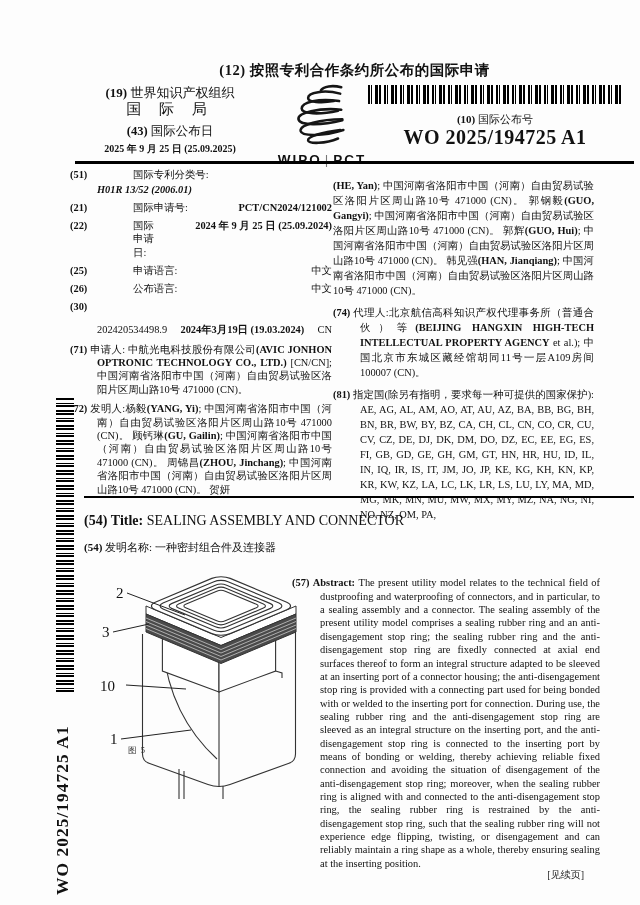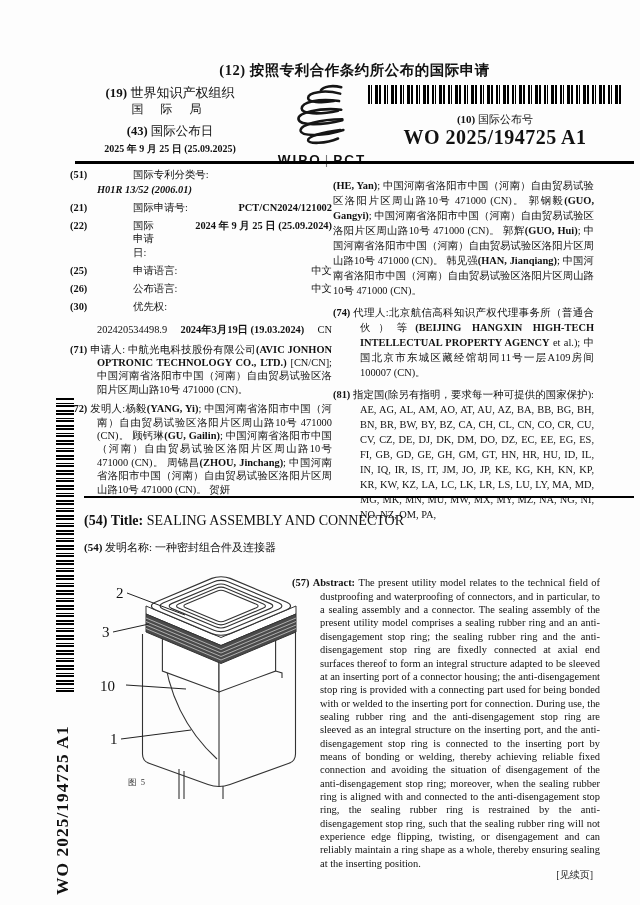--- a/index.html
+++ b/index.html
@@ -7,21 +7,21 @@
     width:640px;height:905px;position:relative;background:#fdfdfd;
     font-family:"Liberation Serif","DejaVu Serif",serif;color:#111;overflow:hidden;
   }
   .abs{position:absolute;}
   .b{font-weight:bold;}
   .rb{font-weight:bold;}
   .ctr{text-align:center;}
   
   .h12{left:75px;right:6px;top:61px;font-size:14.5px;font-weight:bold;letter-spacing:.5px;}
   .hleft{left:70px;width:200px;top:84px;line-height:17px;font-size:13px;}
-  .org2{letter-spacing:7px;font-size:12px;}
+  .org2{letter-spacing:7px;font-size:15px;}
   .h43{margin-top:5px;font-size:12.5px;}
   .hdate{font-size:10px;font-weight:bold;}
   .logo{left:277px;top:84px;width:90px;text-align:center;}
   .logotxt{font-family:"Liberation Sans","DejaVu Sans",sans-serif;font-weight:bold;font-size:13.5px;letter-spacing:2px;margin-top:2px;white-space:nowrap;}
   .logotxt .sep{font-weight:normal;color:#777;padding:0 3px;}
   .barcode-top{left:368px;top:85px;width:254px;height:19px;
     background:repeating-linear-gradient(90deg,#000 0 2px,#fff 2px 3px,#000 3px 4px,#fff 4px 7px,#000 7px 10px,#fff 10px 11px,#000 11px 13px,#fff 13px 16px);}
   .h10{left:368px;top:112px;width:254px;font-size:11px;}
   .hwo{left:368px;top:126px;width:254px;font-size:20px;font-weight:bold;letter-spacing:.5px;}
   .rule-top{left:75px;top:161px;width:559px;height:2.6px;background:#000;}
@@ -41,28 +41,28 @@
   .para0{text-align:justify;margin-bottom:7px;}
   .num-inline{font-weight:bold;}
   
   .t54en{left:84px;top:513px;width:550px;font-size:14px;}
   .t54zh{left:84px;top:540px;width:550px;font-size:11px;}
   
   .abstract{left:292px;top:566px;width:308px;font-size:10.45px;line-height:13.35px;
     text-align:justify;padding-left:28px;text-indent:-28px;box-sizing:border-box;}
   
   .fig{left:86px;top:570px;width:236px;height:232px;}
-  .figcap{left:128px;top:777px;font-size:8.5px;letter-spacing:1px;color:#333;}
+  .figcap{left:128px;top:745px;font-size:8.5px;letter-spacing:1px;color:#333;}
   
   .barcode-side{left:56px;top:398px;width:18px;height:294px;
     background:repeating-linear-gradient(0deg,#000 0 2px,#fff 2px 3px,#000 3px 4px,#fff 4px 7px,#000 7px 9px,#fff 9px 10px,#000 10px 12px,#fff 12px 15px);}
   .side-pubno{left:52px;top:695px;height:200px;width:26px;
     writing-mode:vertical-rl;transform:rotate(180deg);
     font-size:17.5px;font-weight:bold;letter-spacing:1px;white-space:nowrap;}
-  .footer-note{right:47px;top:868px;font-size:10px;color:#222;}
+  .footer-note{right:56px;top:868px;font-size:10px;color:#222;}
   svg text{font-family:"Liberation Serif","DejaVu Serif",serif;}
 </style>
 </head>
 <body>
 
 <div class="abs h12 ctr"><span class="b">(12)</span> <span>按照专利合作条约所公布的国际申请</span></div>
 
 <div class="abs hleft ctr">
   <div><span class="b">(19)</span> <span>世界知识产权组织</span></div>
   <div class="org2">国 际 局</div>
@@ -112,21 +112,20 @@
     <span class="lab">申请语言:</span>
     <span class="val">中文</span>
   </div>
   <div class="frow">
     <span class="num">(26)</span>
     <span class="lab">公布语言:</span>
     <span class="val">中文</span>
   </div>
   <div class="frow" style="margin-bottom:11px;">
     <span class="num">(30)</span>
-    <span class="lab">优先权:</span>
   </div>
   <div class="prio">
     <span>202420534498.9</span>
     <span class="b">2024年3月19日 (19.03.2024)</span>
     <span>CN</span>
   </div>
 
   <p class="para"><span class="num-inline">(71)</span> <span><span>申请人: 中航光电科技股份有限公司</span><span class="rb">(AVIC JONHON OPTRONIC TECHNOLOGY CO., LTD.)</span><span> [CN/CN]; 中国河南省洛阳市中国（河南）自由贸易试验区洛阳片区周山路10号 471000 (CN)。</span></span></p>
   <p class="para"><span class="num-inline">(72)</span> <span><span>发明人:杨毅</span><span class="rb">(YANG, Yi)</span><span>; 中国河南省洛阳市中国（河南）自由贸易试验区洛阳片区周山路10号 471000 (CN)。 顾钙琳</span><span class="rb">(GU, Gailin)</span><span>; 中国河南省洛阳市中国（河南）自由贸易试验区洛阳片区周山路10号 471000 (CN)。 周锦昌</span><span class="rb">(ZHOU, Jinchang)</span><span>; 中国河南省洛阳市中国（河南）自由贸易试验区洛阳片区周山路10号 471000 (CN)。 贺妍</span></span></p>
 </div>

